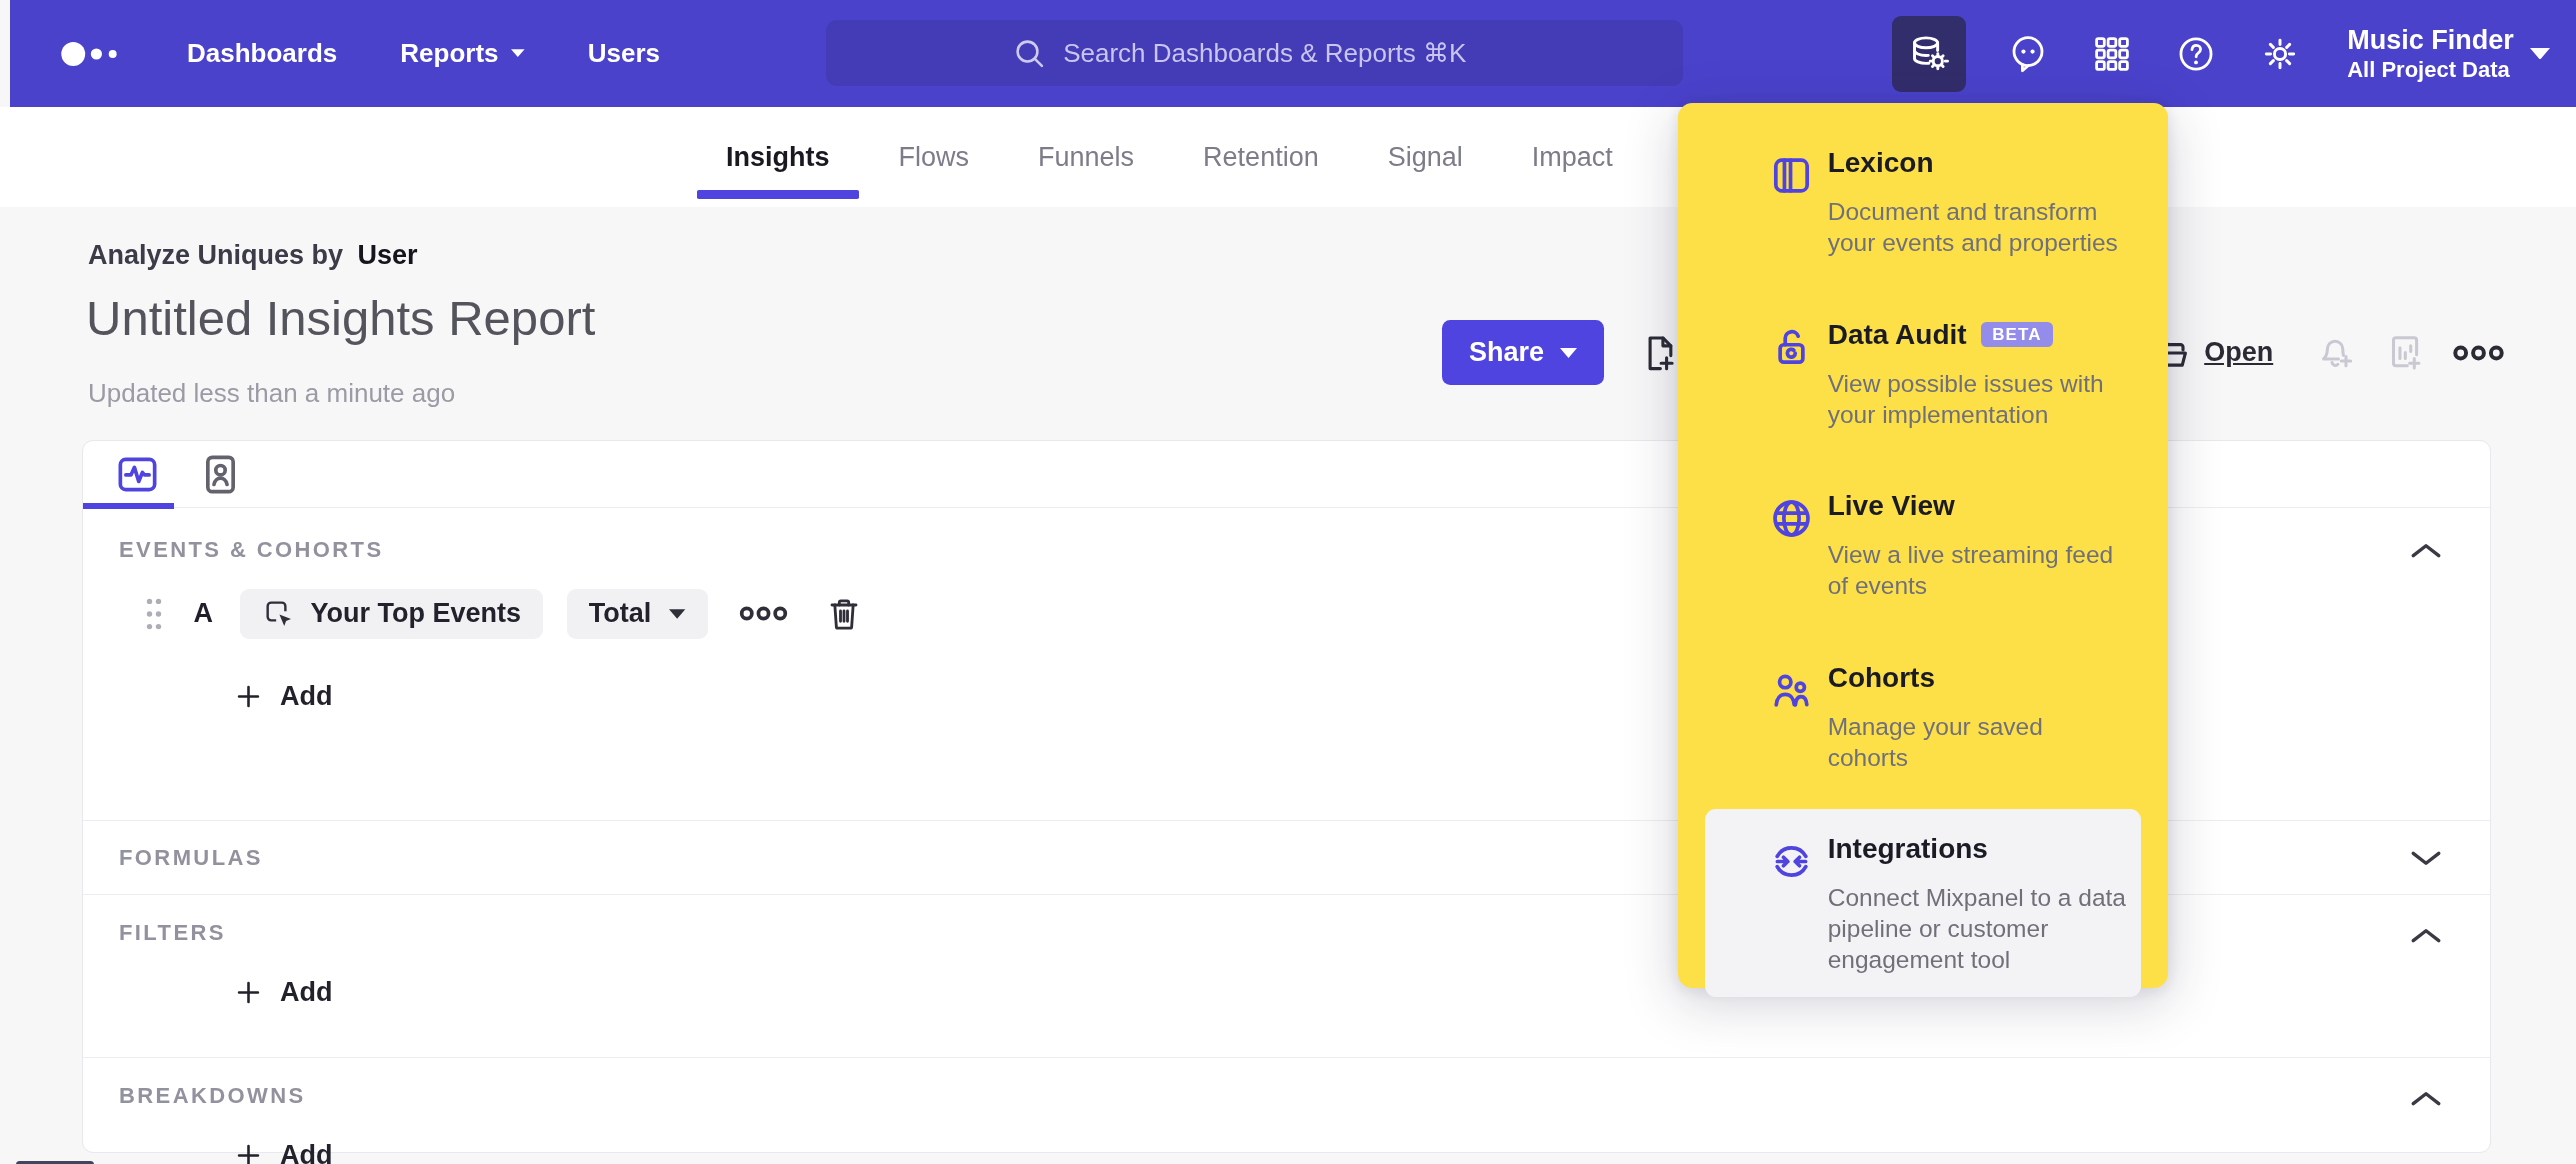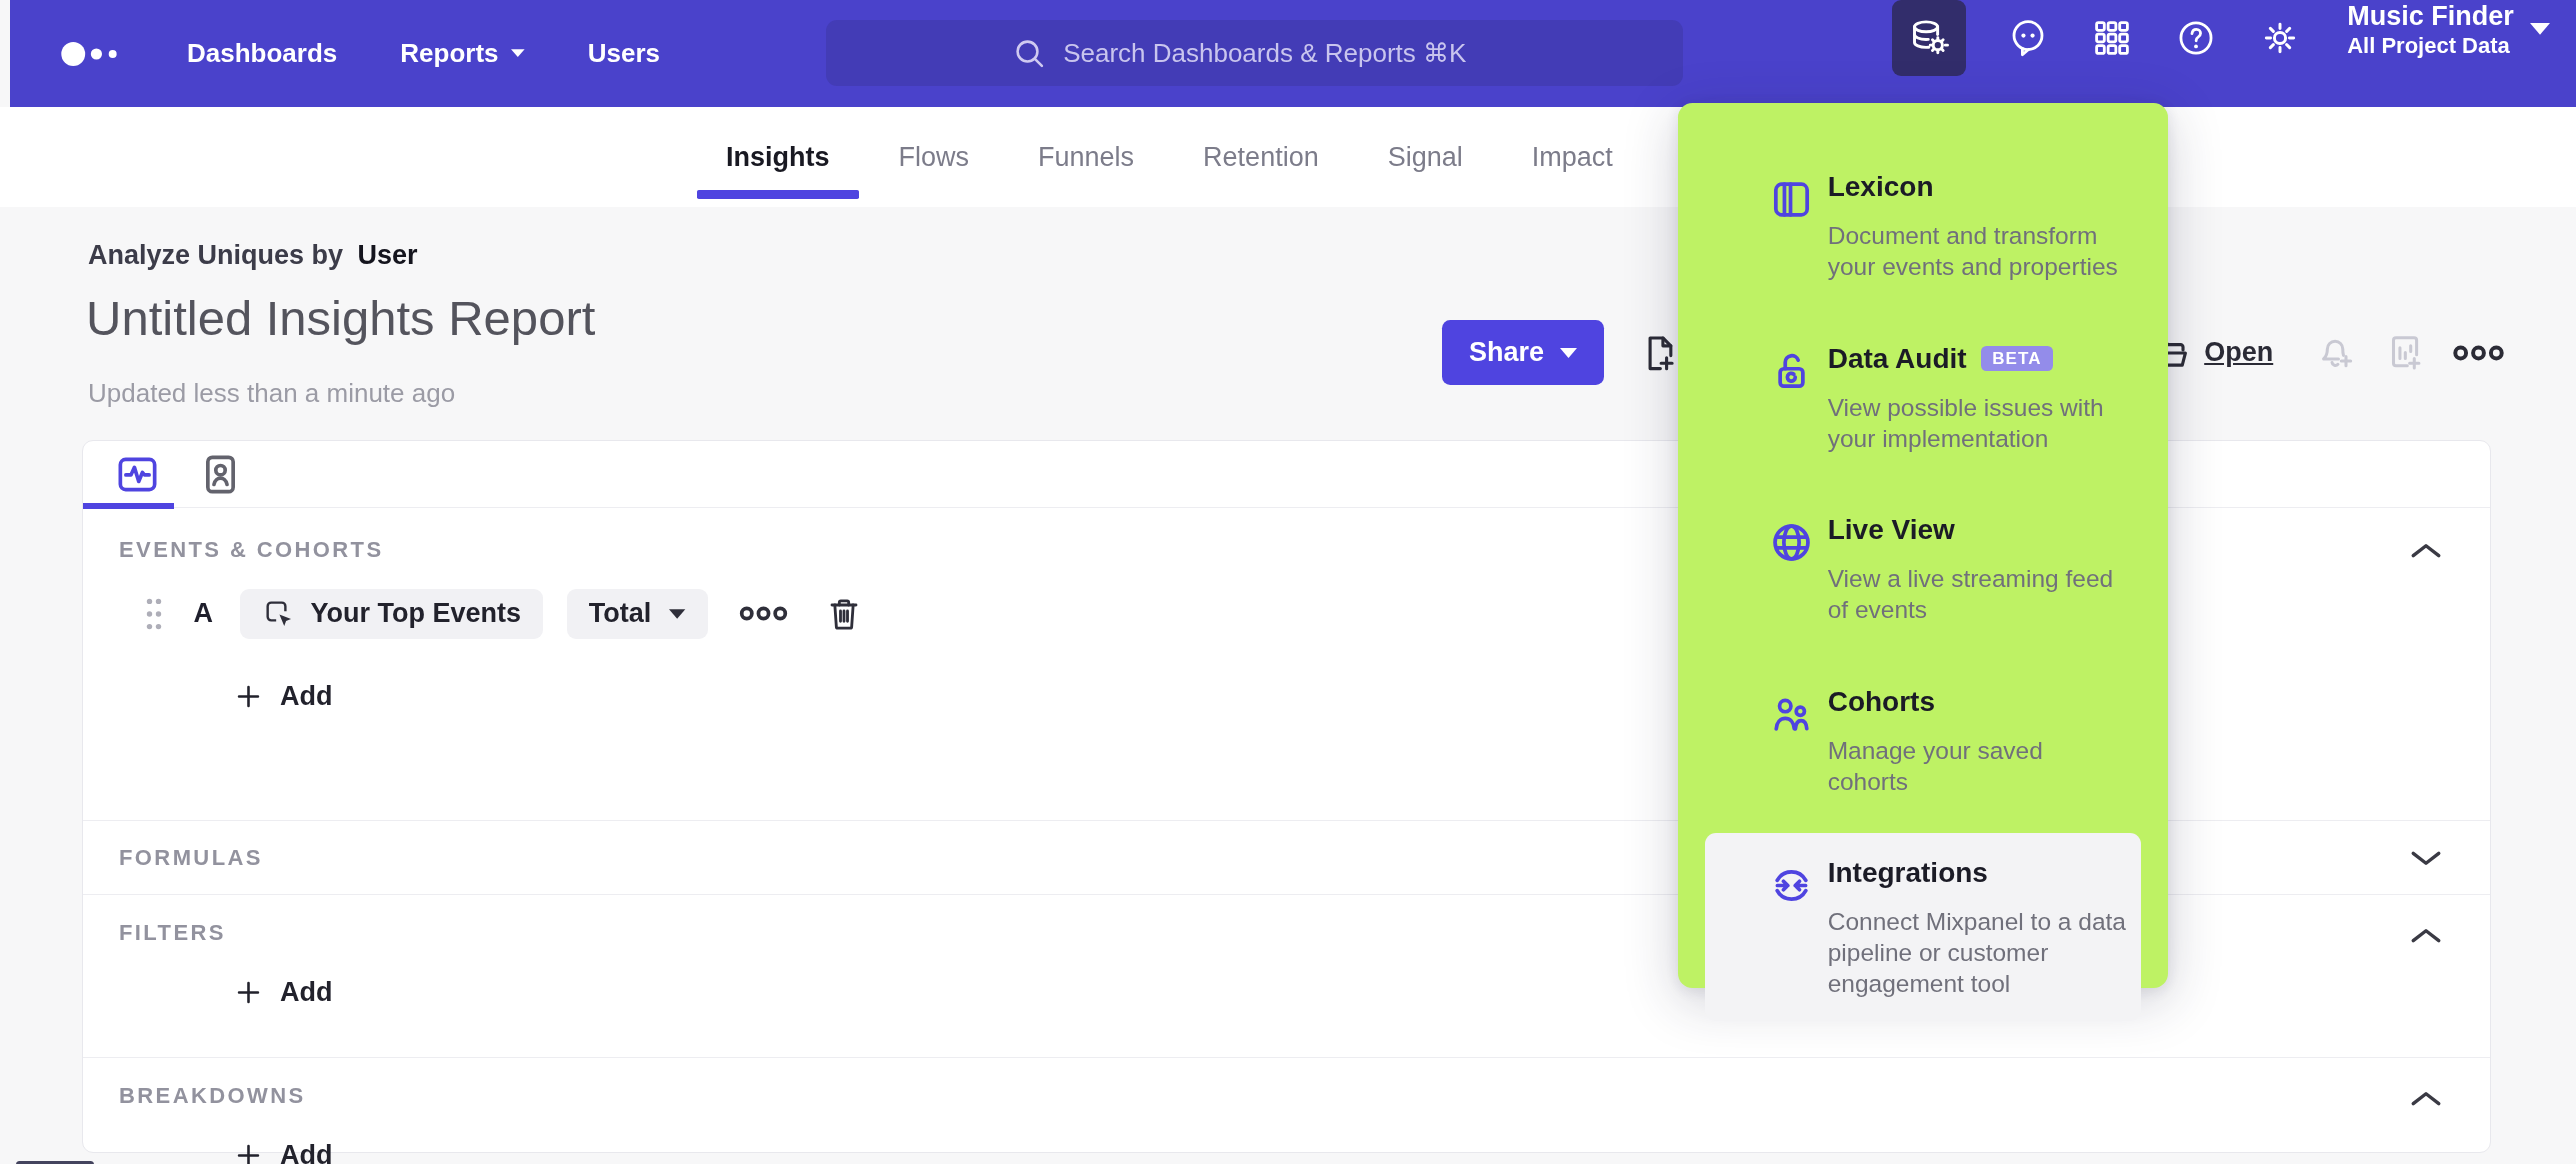--- a/index.html
+++ b/index.html
@@ -8,21 +8,21 @@
 
   
   .topnav { position:absolute; top:0; left:10px; width:2576px; height:107px; background:#4a42cb; display:flex; align-items:center; padding:0 24px 0 50px; z-index:10; }
   .logo { display:flex; align-items:center; margin-right:56px; }
   .nav-items { display:flex; align-items:center; gap:63px; }
   .nav-item { color:#fff; font-size:26px; font-weight:600; display:flex; align-items:center; gap:12.7px; cursor:pointer; }
   .nav-item svg { display:block; }
   .searchbar { position:absolute; left:816px; top:20px; width:857px; height:66px; background:#433cb6; border-radius:11px; display:flex; align-items:center; justify-content:center; gap:16.3px; }
   .searchbar input { background:transparent; border:none; outline:none; width:435px; font-size:26px; color:#7dd3fc; font-family:inherit; }
   .searchbar input::placeholder { color:#c9c5ee; opacity:1; }
-  .nav-right { position:absolute; right:36px; top:0; height:107px; display:flex; align-items:flex-start; gap:40px; }
+  .nav-right { position:absolute; right:36px; top:0; height:107px; display:flex; align-items:center; gap:40px; }
   .nav-icon-btn { width:74px; height:76px; border-radius:9px; display:flex; align-items:center; justify-content:center; color:#fff; cursor:pointer; }
   .nav-icon-btn.plain { width:44px; }
   .nav-icon-btn.active { background:#322d6b; }
   .project { display:flex; align-items:center; gap:16.3px; margin-left:5.4px; cursor:pointer; }
   .project-text { display:flex; flex-direction:column; align-items:flex-start; }
   .project-name { color:#fff; font-size:27px; font-weight:700; line-height:33px; }
   .project-scope { color:#fff; font-size:22px; font-weight:600; line-height:25.4px; }
 
   
   .tabbar { position:absolute; top:107px; left:0; width:2576px; height:100px; background:#fff; z-index:5; }
@@ -77,21 +77,21 @@
   .sec-filters { height:163px; }
   .sec-filters .section-label { padding-top:25.4px; display:block; }
   .sec-filters .collapse-btn { top:20px; }
   .sec-filters .add-btn { margin-top:31px; }
   .sec-breakdowns { height:160px; }
   .sec-breakdowns .section-label { padding-top:25.4px; display:block; }
   .sec-breakdowns .collapse-btn { top:20px; }
   .sec-breakdowns .add-btn { margin-top:31px; }
 
   
-  .dropdown { position:absolute; left:1678px; top:103px; width:490px; height:885px; background:#bef264; border-radius:14.5px; box-shadow:0 12.7px 54px rgba(35,35,70,.22), 0 2.7px 12.7px rgba(35,35,70,.10); z-index:90; padding-top:44px; }
+  .dropdown { position:absolute; left:1678px; top:103px; width:490px; height:885px; background:#fde047; border-radius:14.5px; box-shadow:0 12.7px 54px rgba(35,35,70,.22), 0 2.7px 12.7px rgba(35,35,70,.10); z-index:90; padding-top:20px; }
   .menu-item { display:flex; align-items:flex-start; margin:0 27px 14.5px; padding:22px 14.5px 22px 63px; border-radius:11px; cursor:pointer; }
   .menu-item.highlighted { background:#f3f3f5; }
   .mi-icon { flex:none; width:47px; height:47px; margin:7.3px 12.7px 0 0; color:#4f44e0; }
   .mi-text { width:337px; }
   .mi-title-row { display:flex; align-items:center; gap:14.5px; }
   .mi-title { font-size:28px; font-weight:700; color:#1b1b26; line-height:36px; }
   .mi-badge { background:#938cea; color:#fff; font-size:17px; font-weight:700; letter-spacing:1.1px; border-radius:5.4px; padding:4.5px 11px 3.6px; line-height:1; }
   .mi-desc { margin-top:15px; font-size:24.5px; color:#70707b; line-height:31px; }
 
   .peek { position:absolute; left:16.3px; bottom:0; width:78px; height:4.5px; background:#44445e; border-radius:3.6px 3.6px 0 0; }

